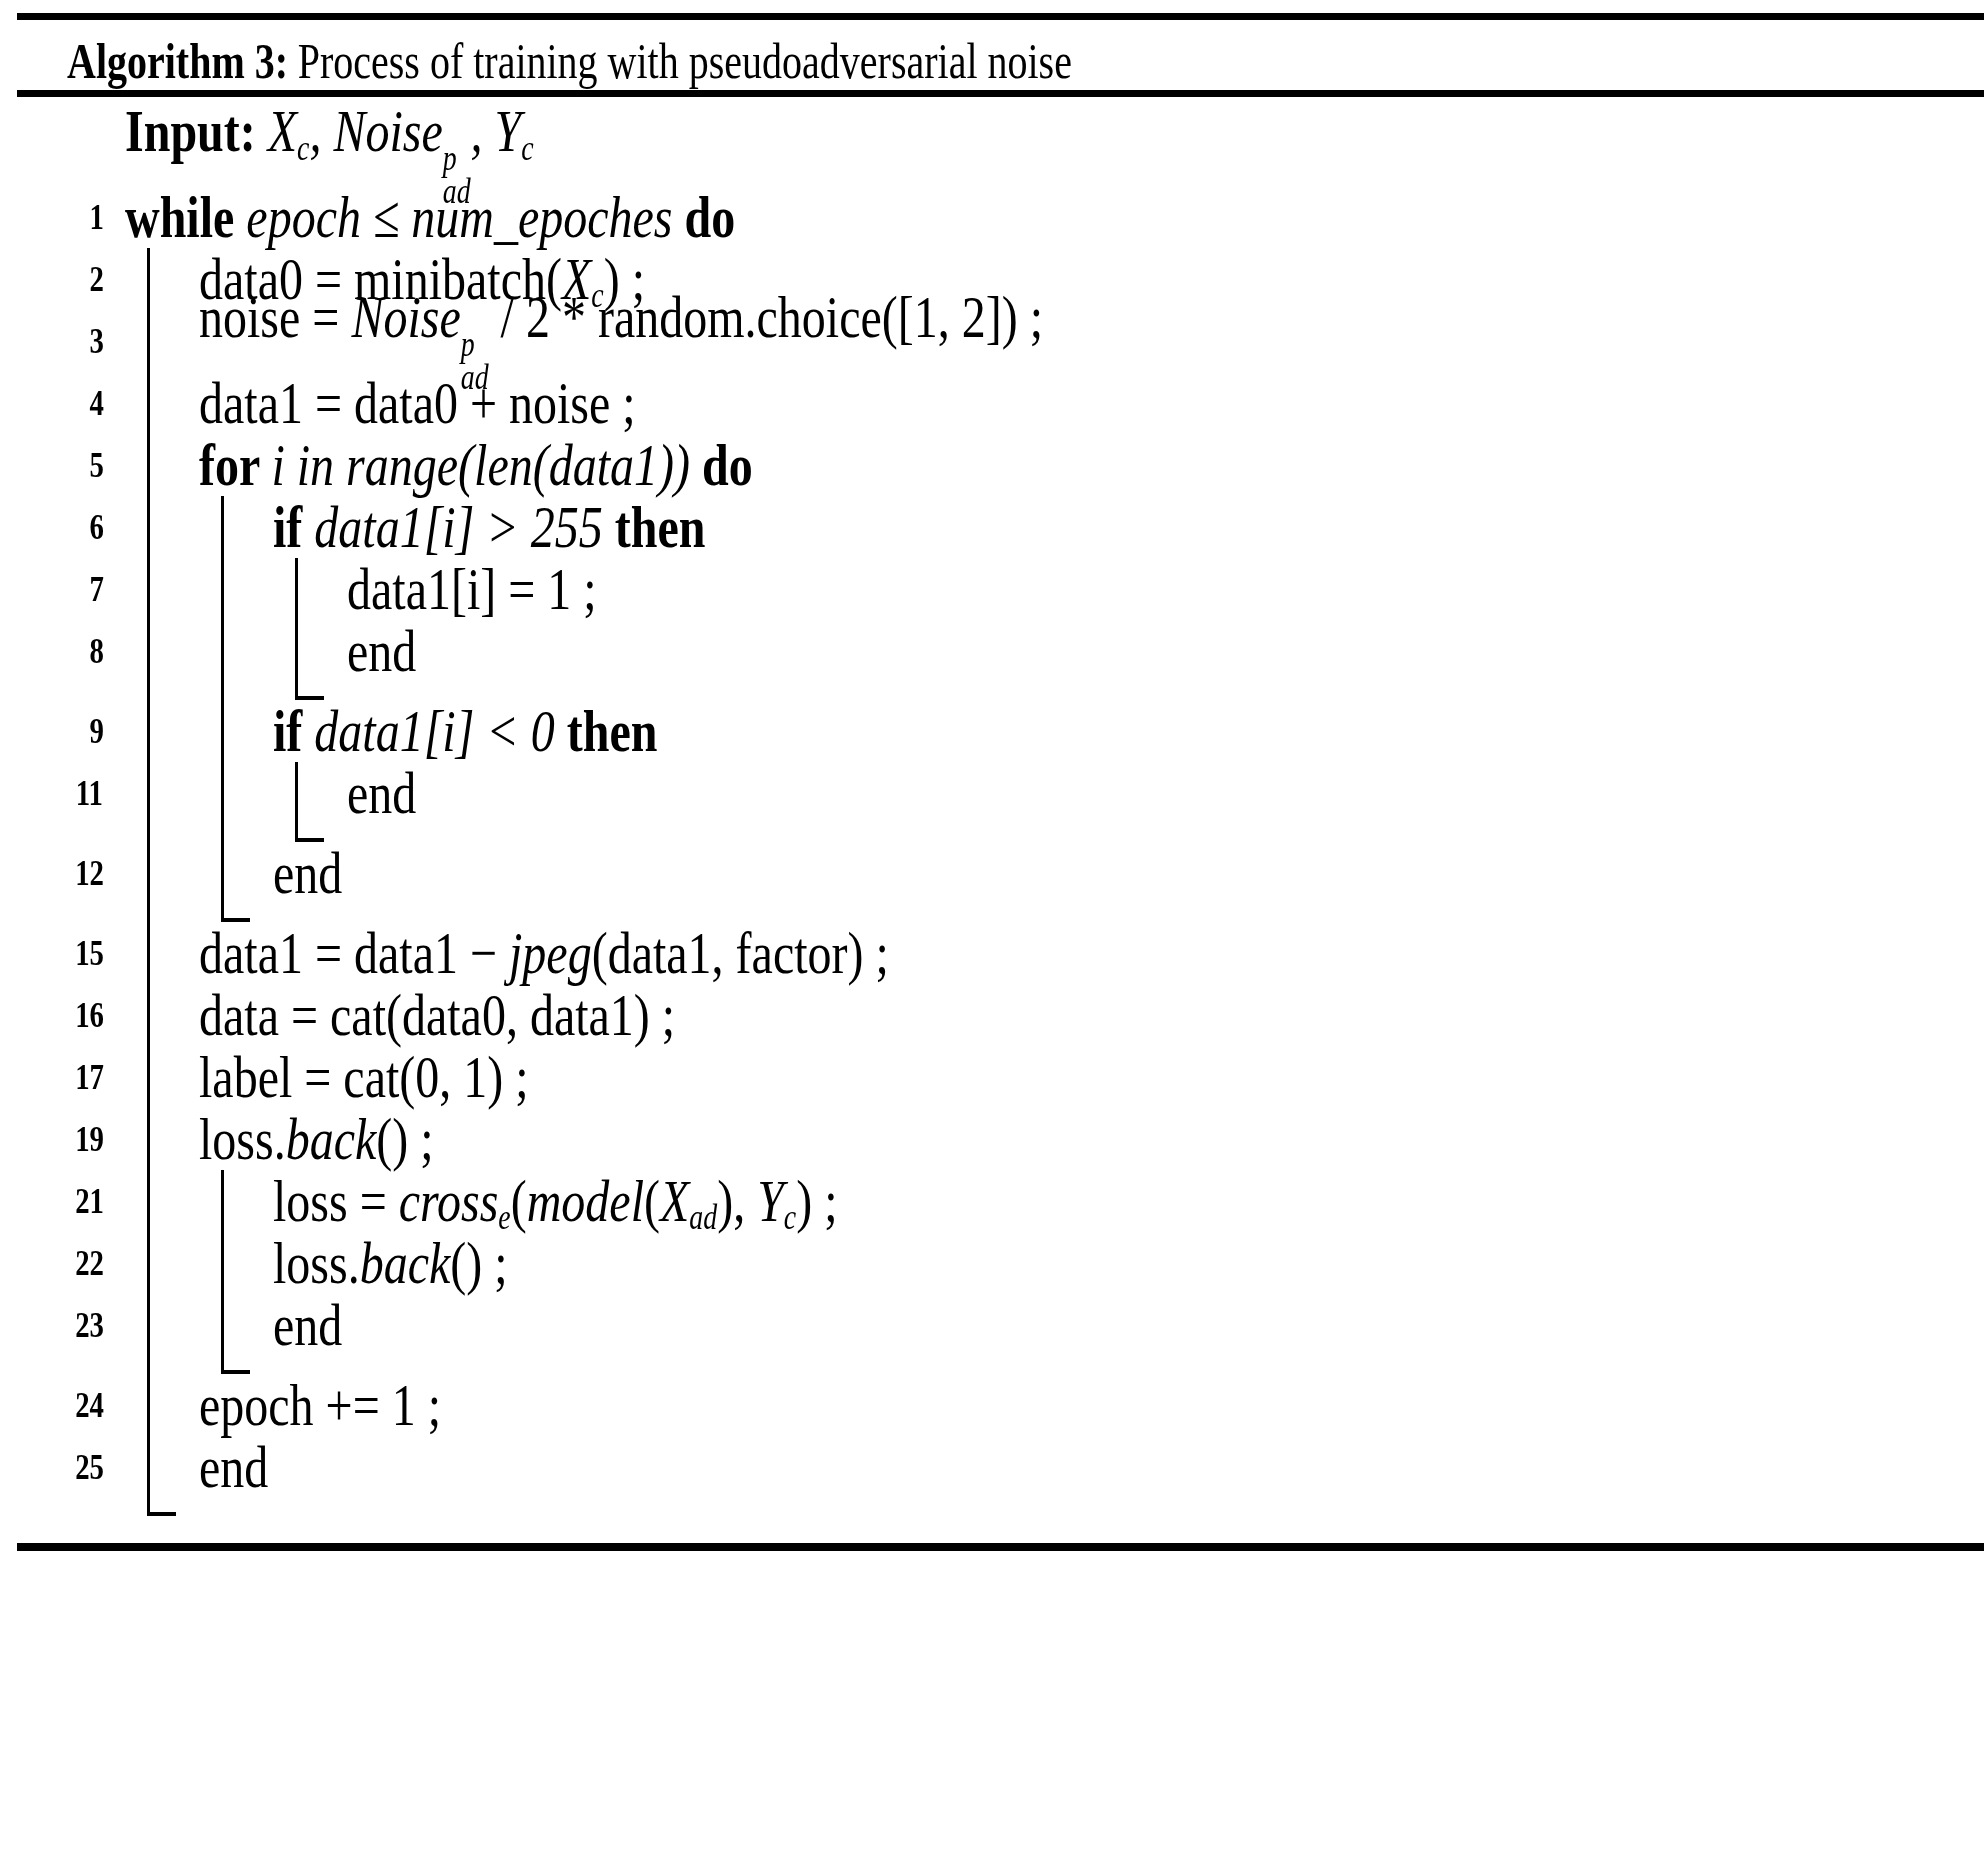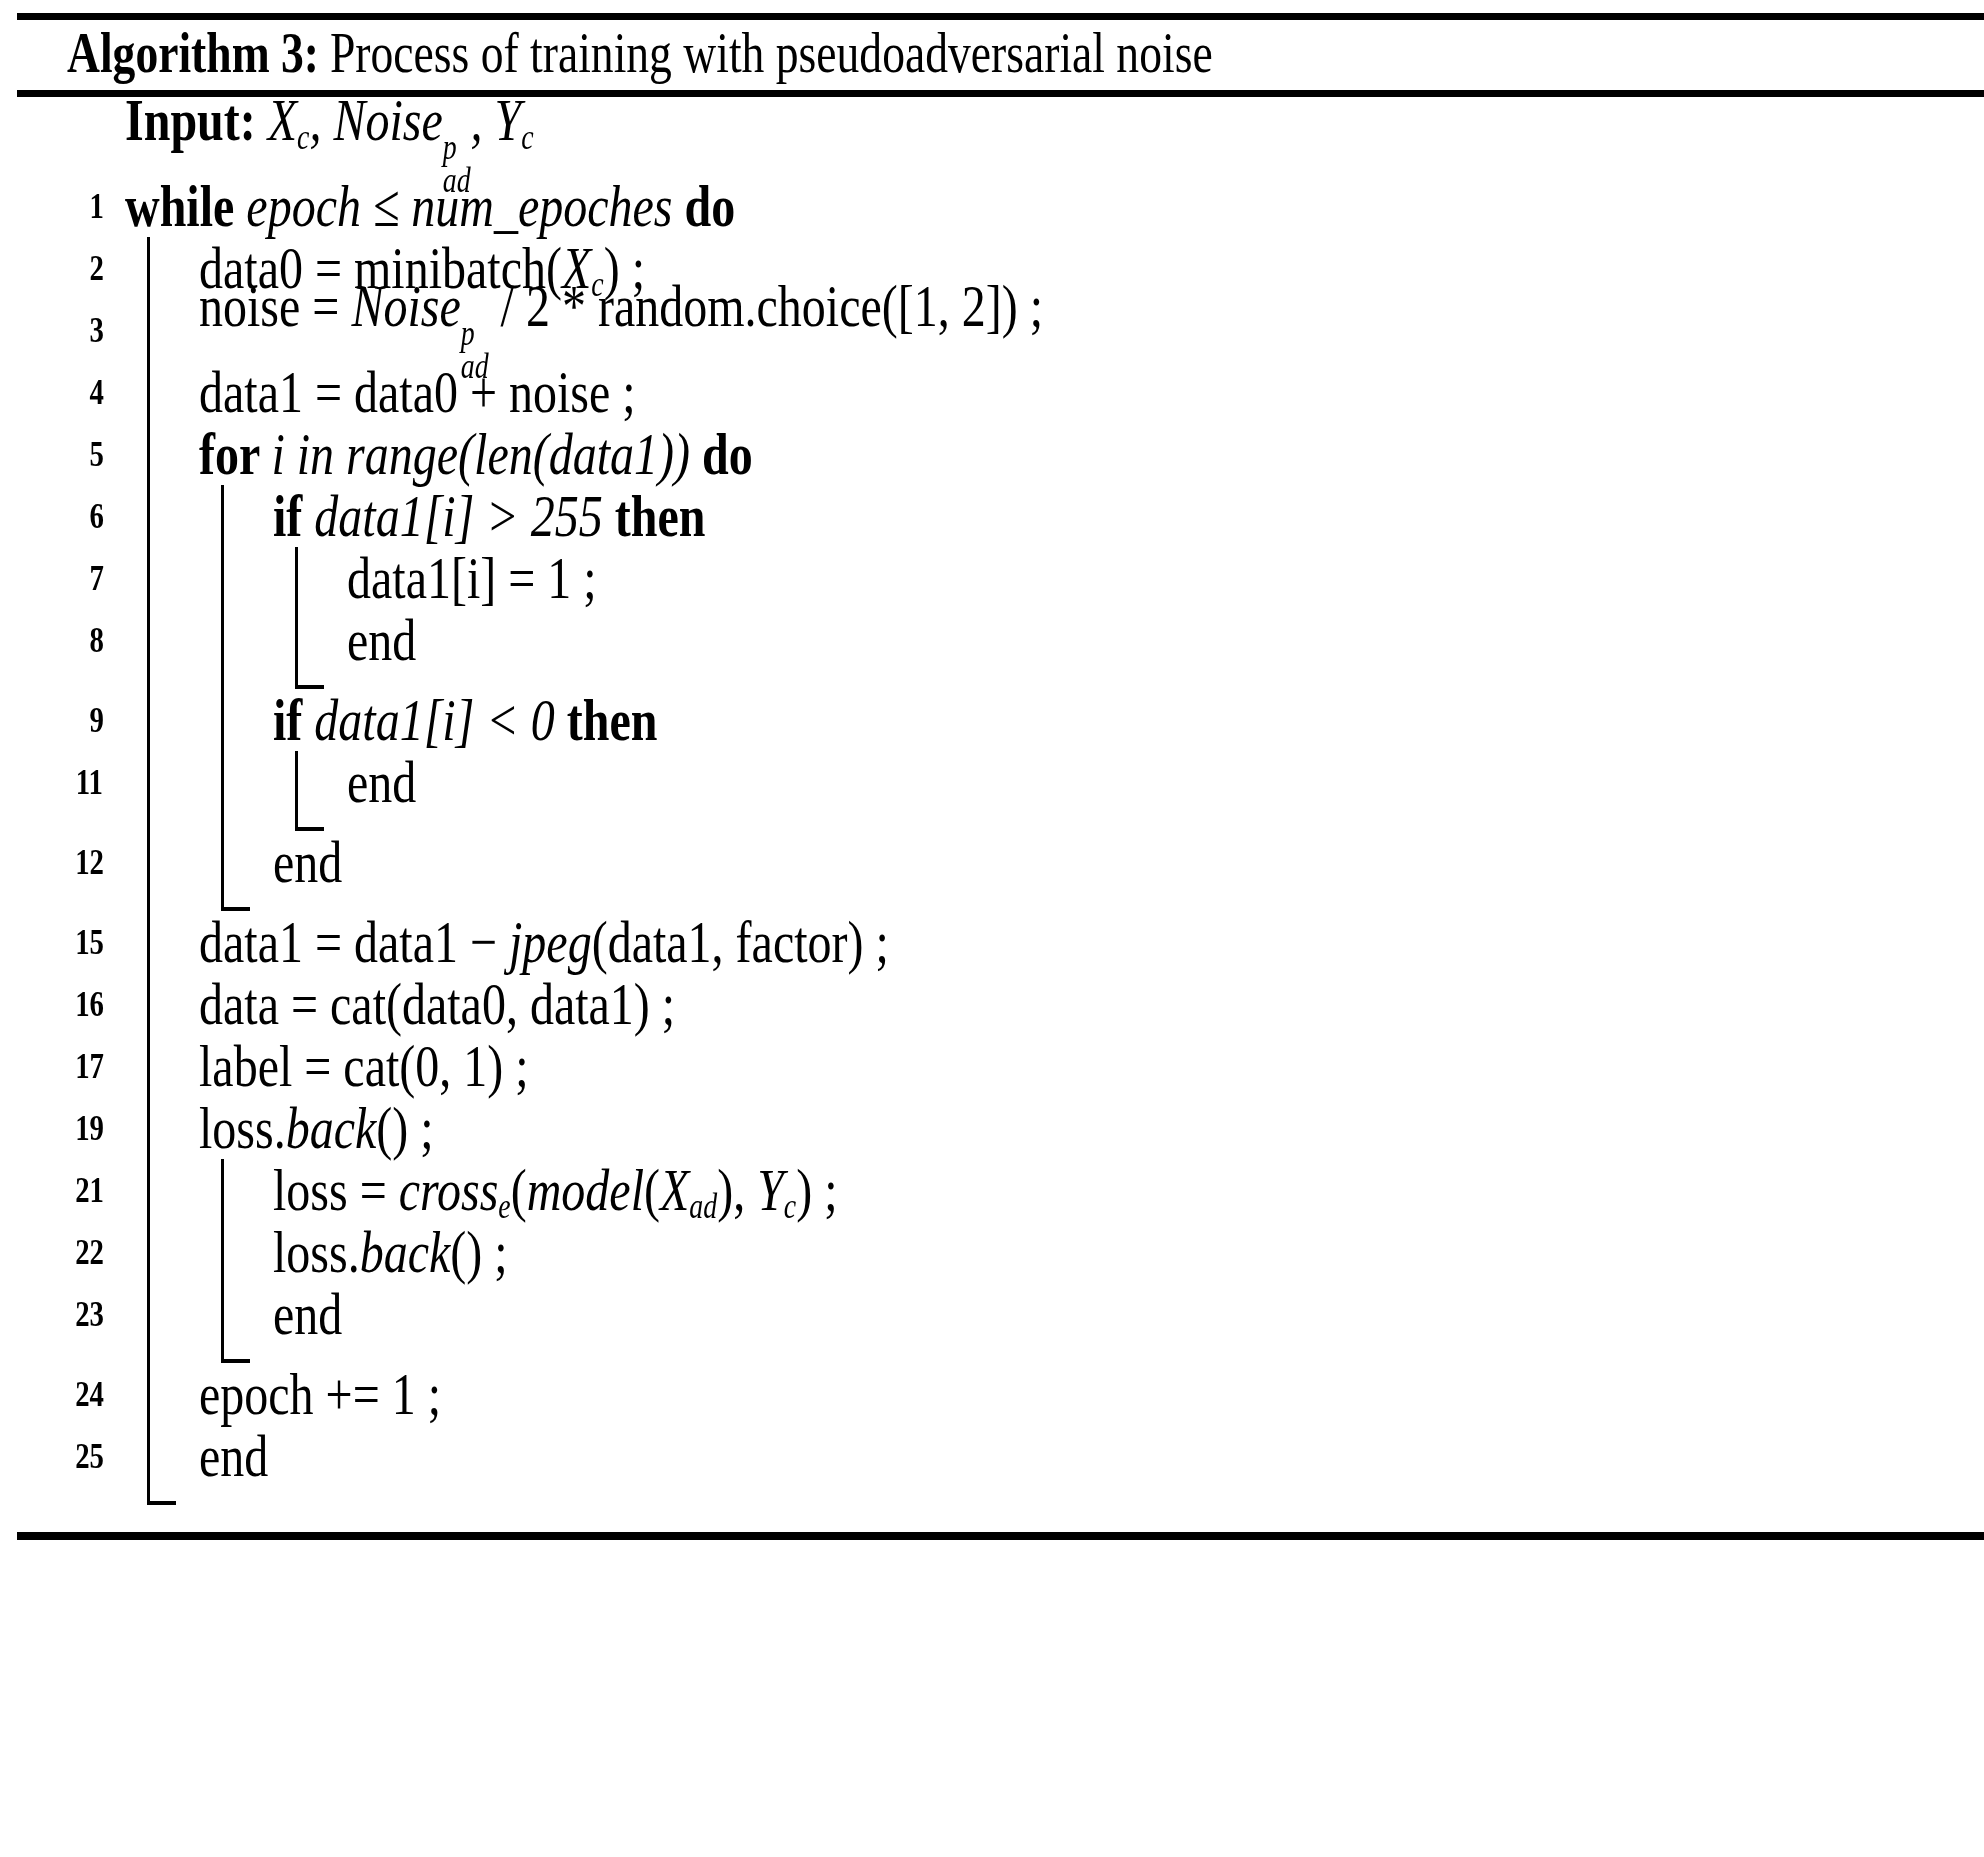--- a/index.html
+++ b/index.html
@@ -12,28 +12,28 @@
     font-family: "Liberation Serif", "DejaVu Serif", serif;
     overflow: hidden;
   }
   .rule { background:#000000; margin-left:16.7px; }
   .rule-top { height:6.6px; margin-top:13px; }
   .rule-mid { height:7.2px; }
   .rule-bottom { height:7.8px; margin-top:27.5px; }
   .caption {
     height:70px;
     display:flex;
-    align-items:flex-start;
+    align-items:flex-end;
     padding-left:67px;
-    font-size:57px;
+    font-size:50px;
   }
   .caption-inner { transform:scaleX(0.8); transform-origin:0 50%; white-space:pre; }
   .cap-label { font-weight:bold; }
   .cap-text { margin-left:0.24em; }
-  .algo-body { padding-top:16px; }
+  .algo-body { padding-top:27px; }
   .row { display:flex; align-items:center; height:62px; }
   .row.footrow { height:18px; }
   .num {
     flex:0 0 125px;
     width:125px;
     box-sizing:border-box;
     padding-right:21.5px;
     display:flex;
     justify-content:flex-end;
     align-items:center;

